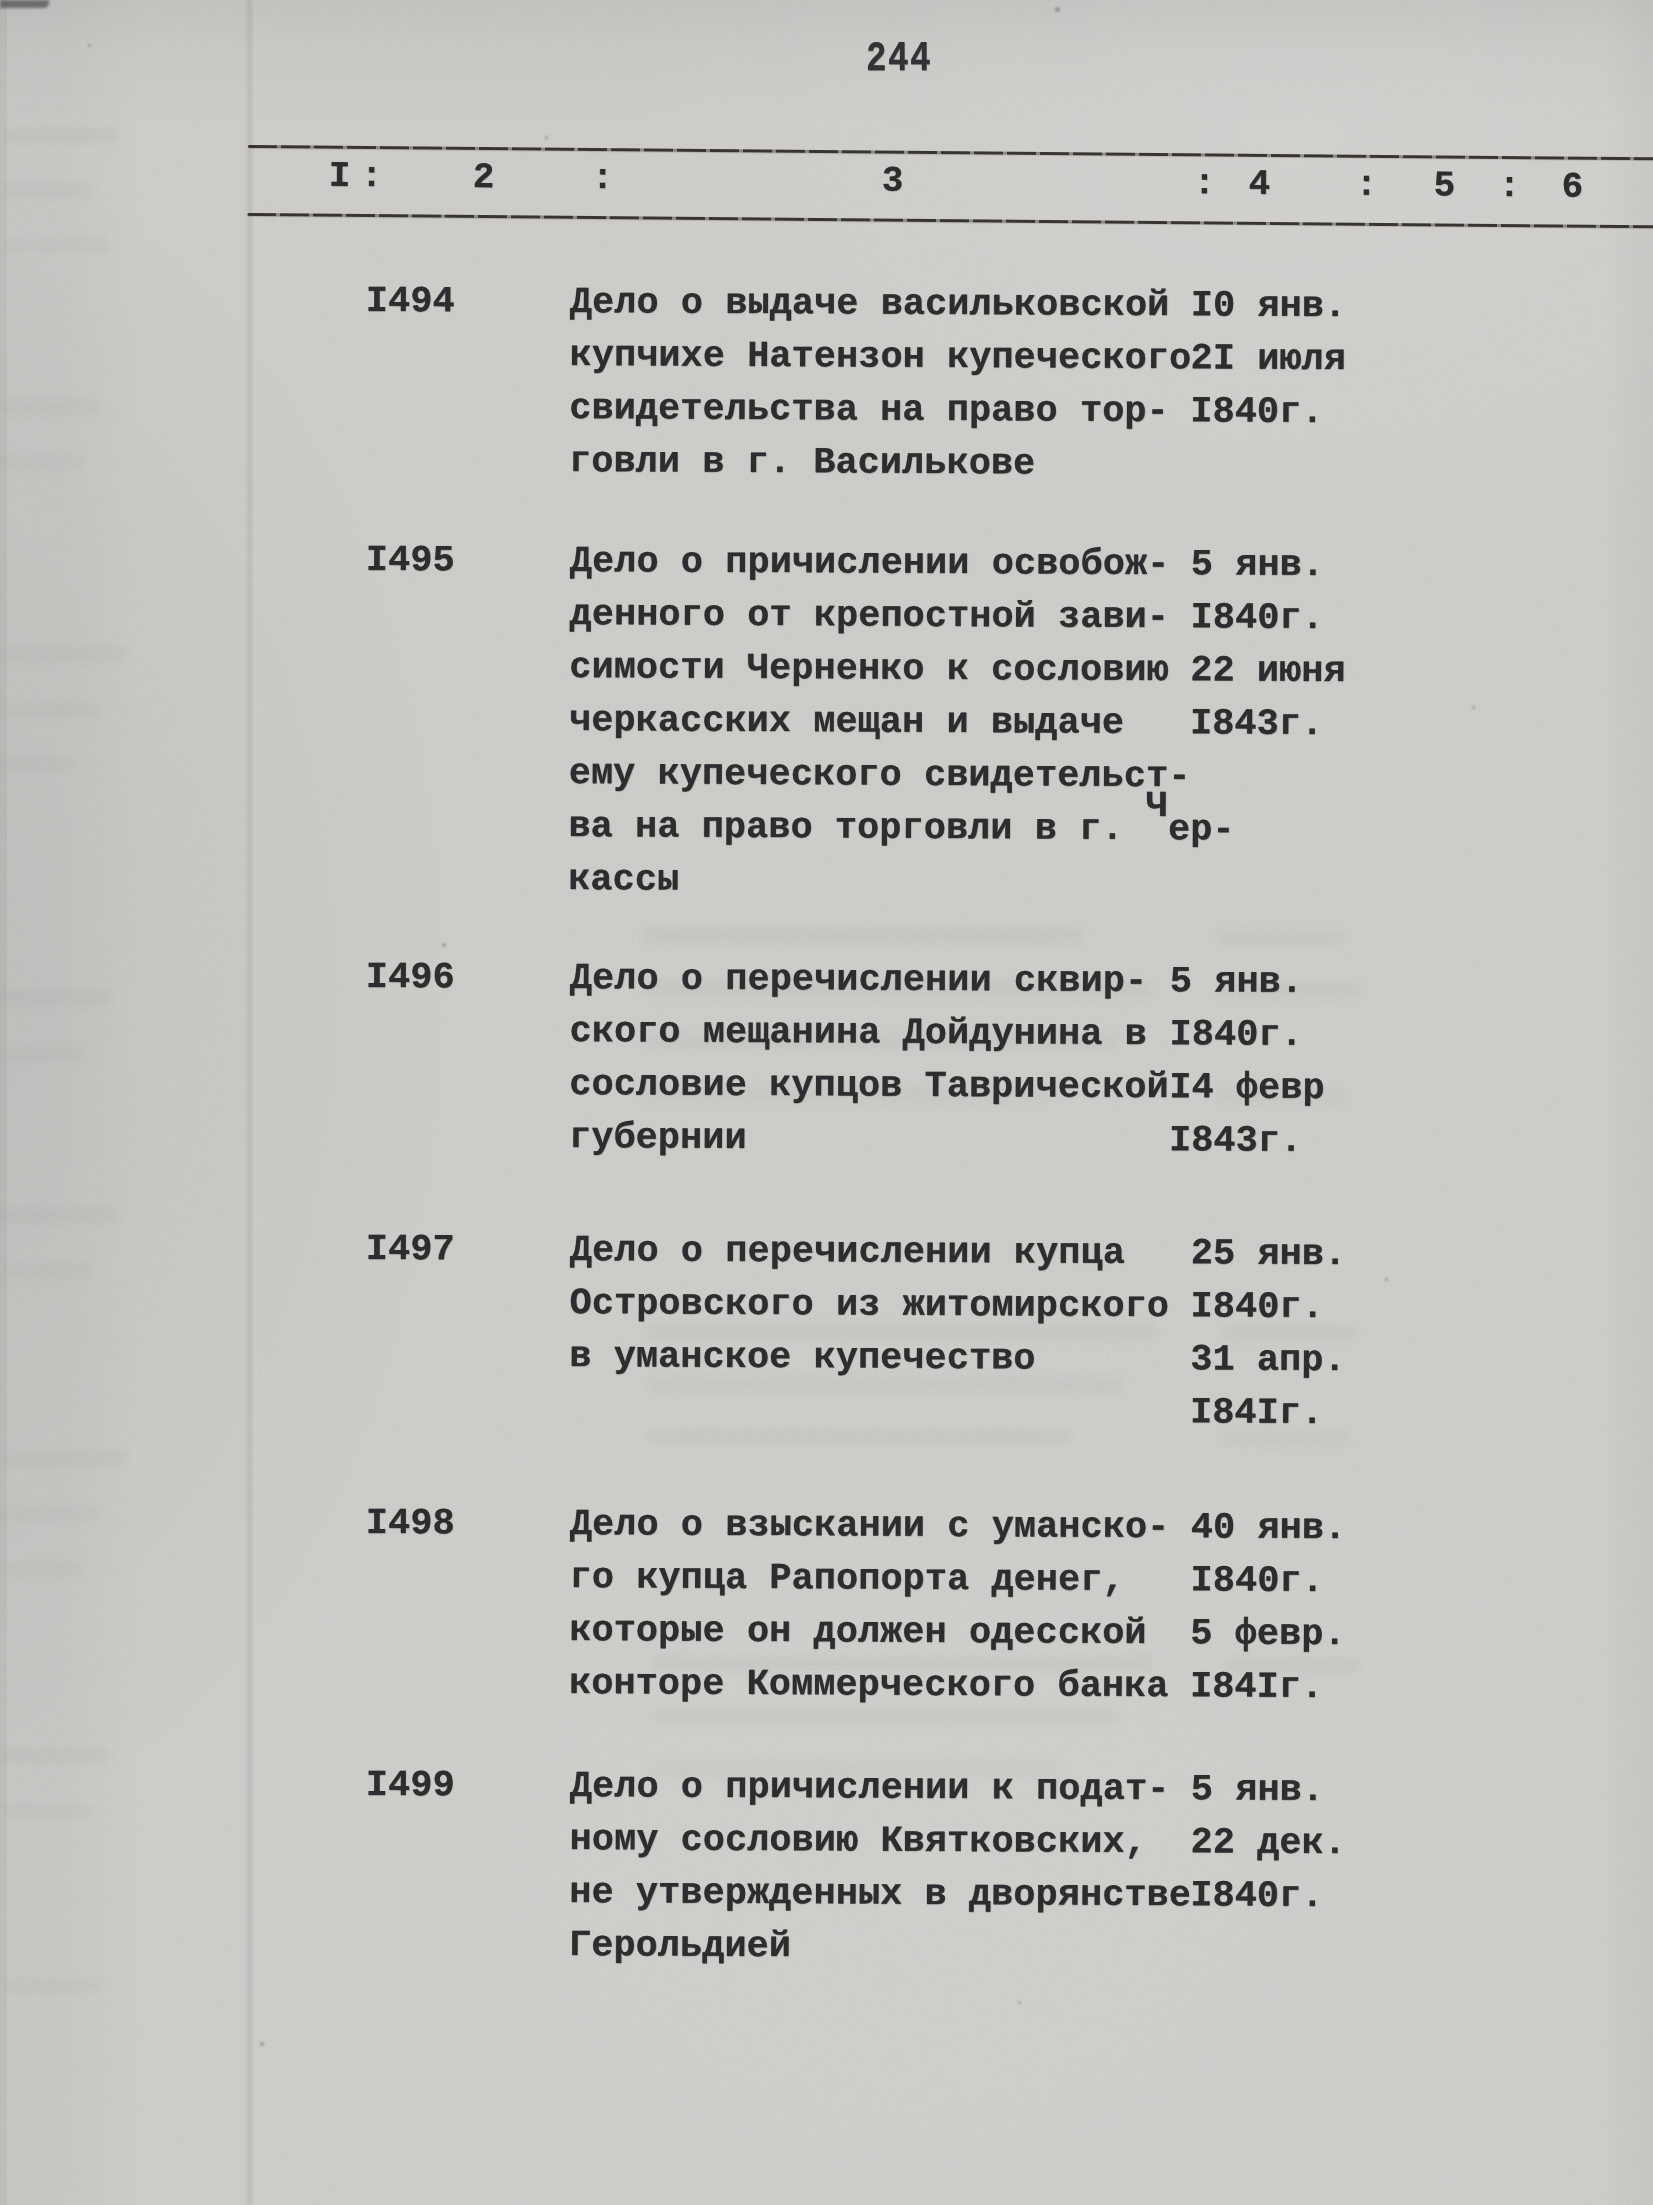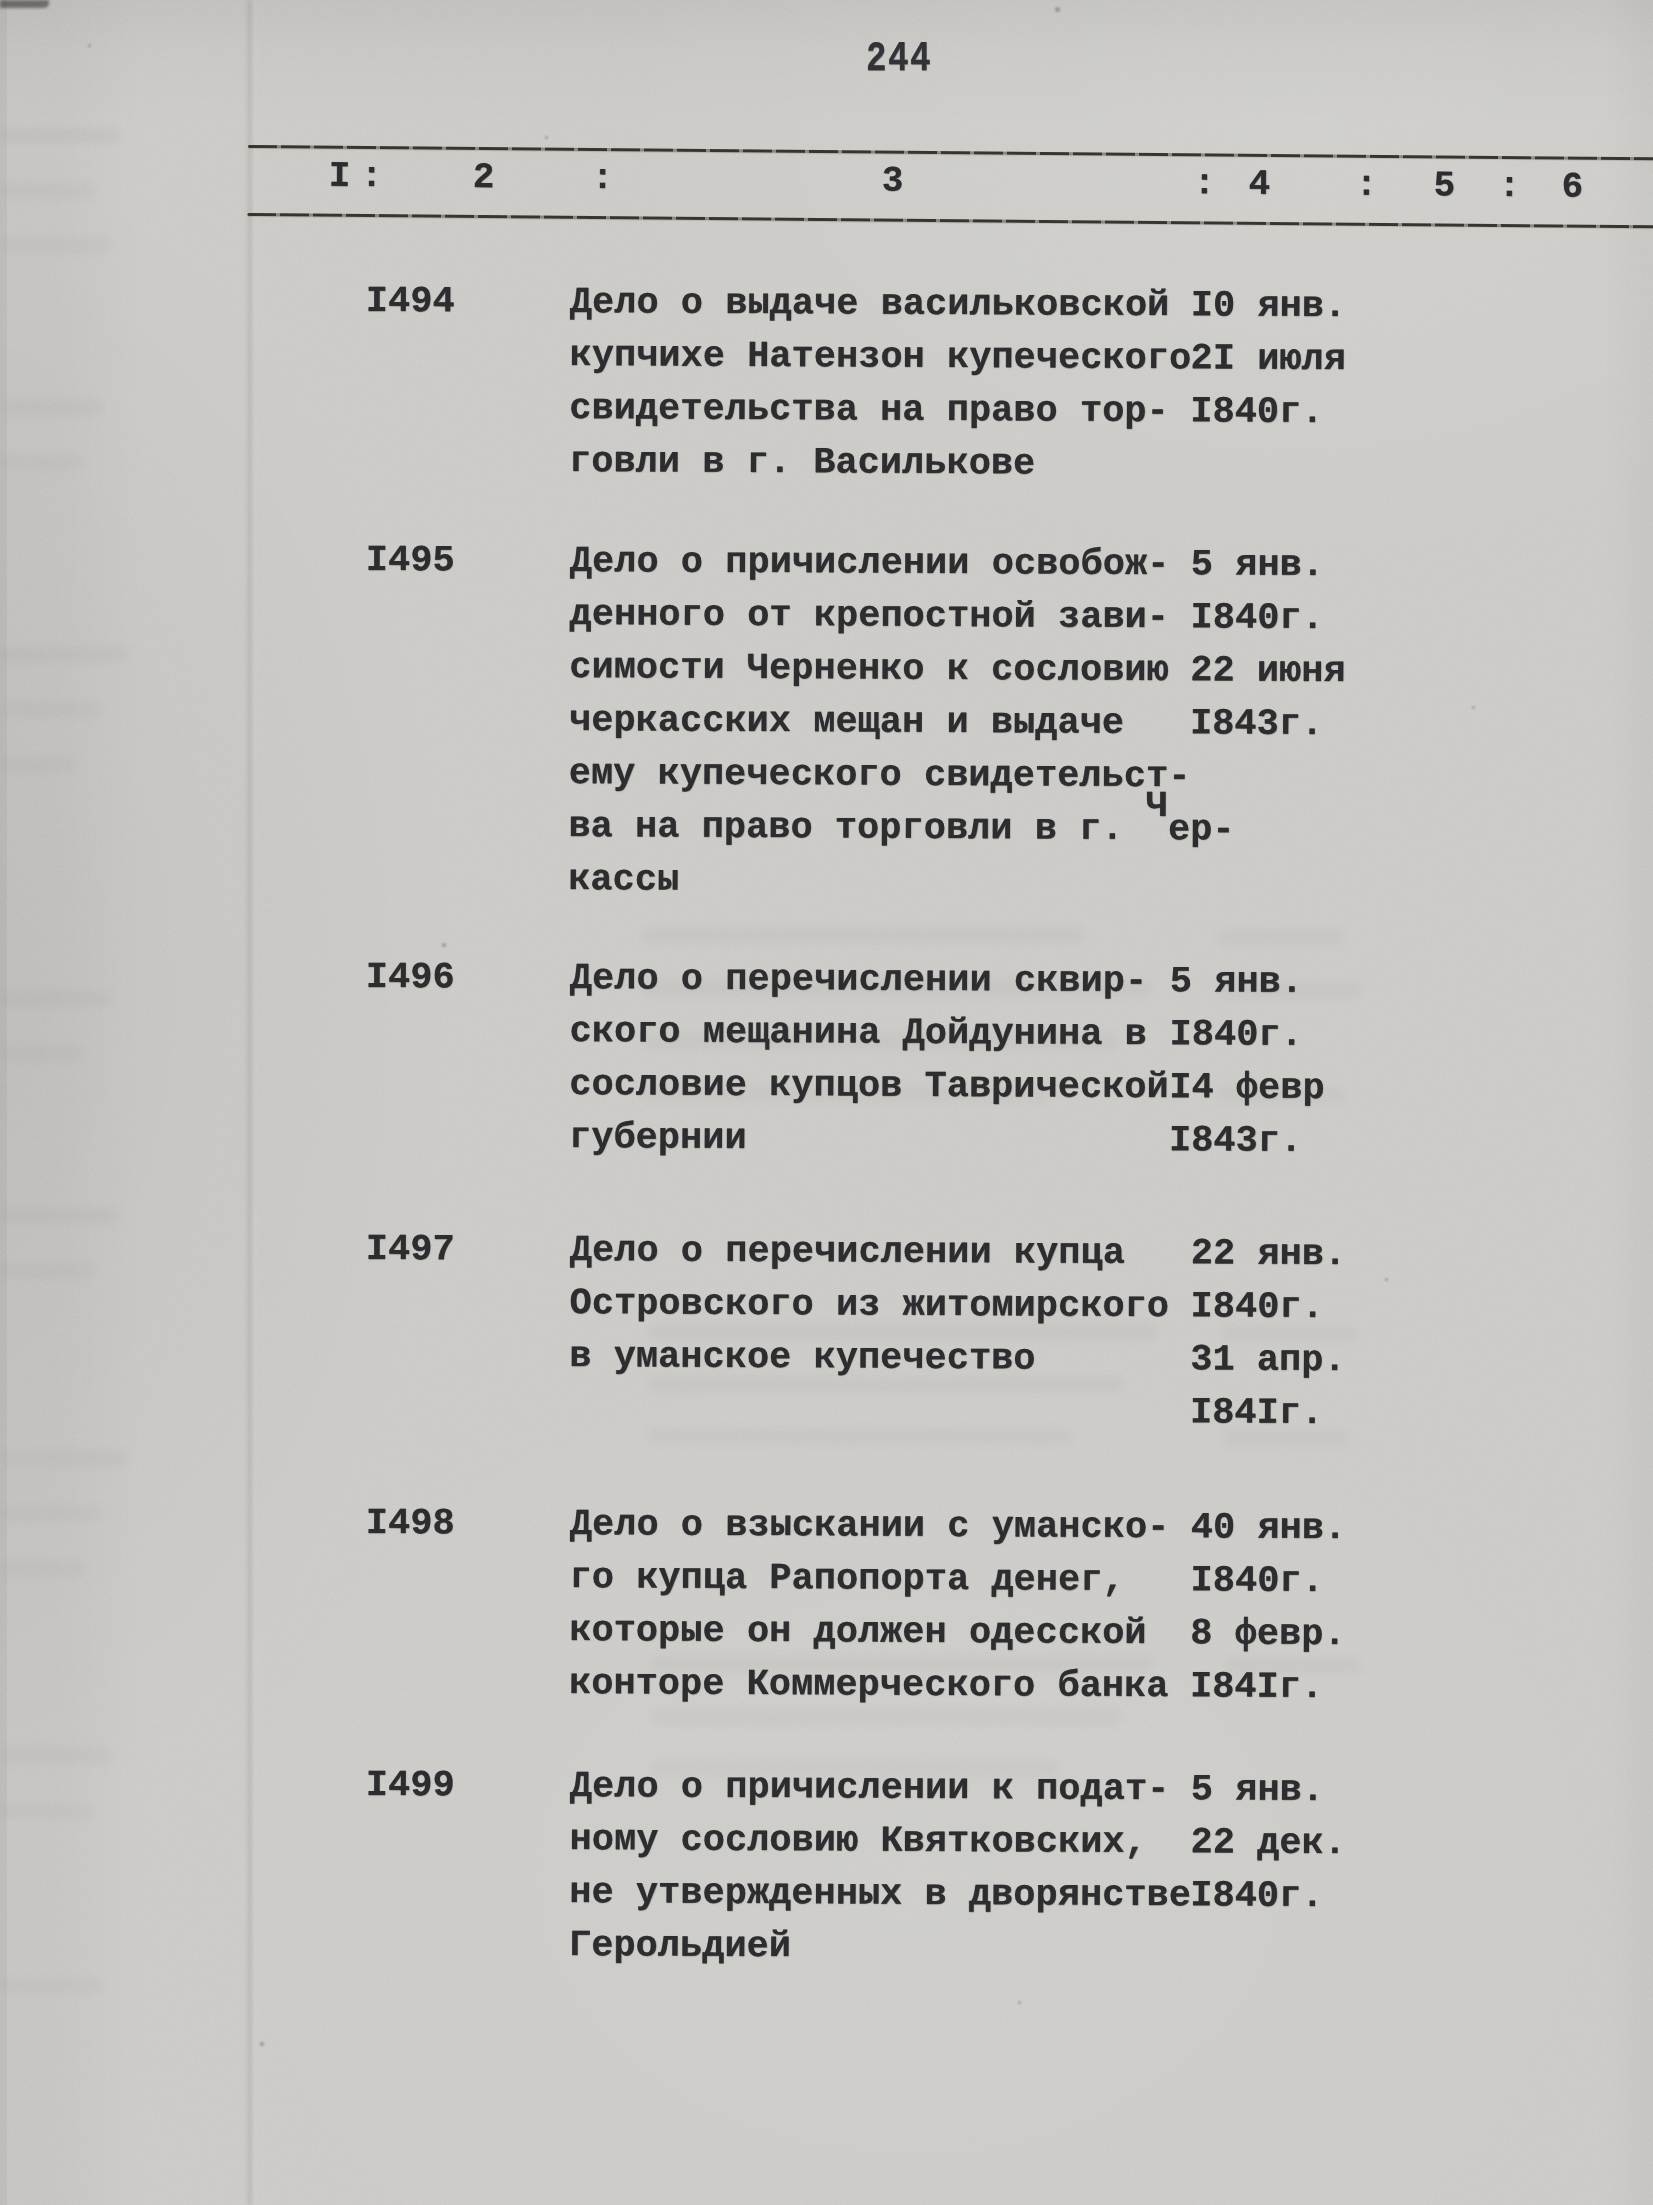--- a/index.html
+++ b/index.html
@@ -192,38 +192,38 @@
       </div>
       <div class="entry ink">
         <span class="num">I497</span>
         <div class="desc">
           <div class="line">Дело о перечислении купца</div>
           <div class="line">Островского из житомирского</div>
           <div class="line">в уманское купечество</div>
           <div class="line"></div>
         </div>
         <div class="dates">
-          <div class="line">22 янв.</div>
+          <div class="line">25 янв.</div>
           <div class="line">I840г.</div>
           <div class="line">31 апр.</div>
           <div class="line">I84Iг.</div>
         </div>
       </div>
       <div class="entry ink">
         <span class="num">I498</span>
         <div class="desc">
           <div class="line">Дело о взыскании с уманско-</div>
           <div class="line">го купца Рапопорта денег,</div>
           <div class="line">которые он должен одесской</div>
           <div class="line">конторе Коммерческого банка</div>
         </div>
         <div class="dates">
           <div class="line">40 янв.</div>
           <div class="line">I840г.</div>
-          <div class="line">8 февр.</div>
+          <div class="line">5 февр.</div>
           <div class="line">I84Iг.</div>
         </div>
       </div>
       <div class="entry ink">
         <span class="num">I499</span>
         <div class="desc">
           <div class="line">Дело о причислении к подат-</div>
           <div class="line">ному сословию Квятковских,</div>
           <div class="line">не утвержденных в дворянстве</div>
           <div class="line">Герольдией</div>

